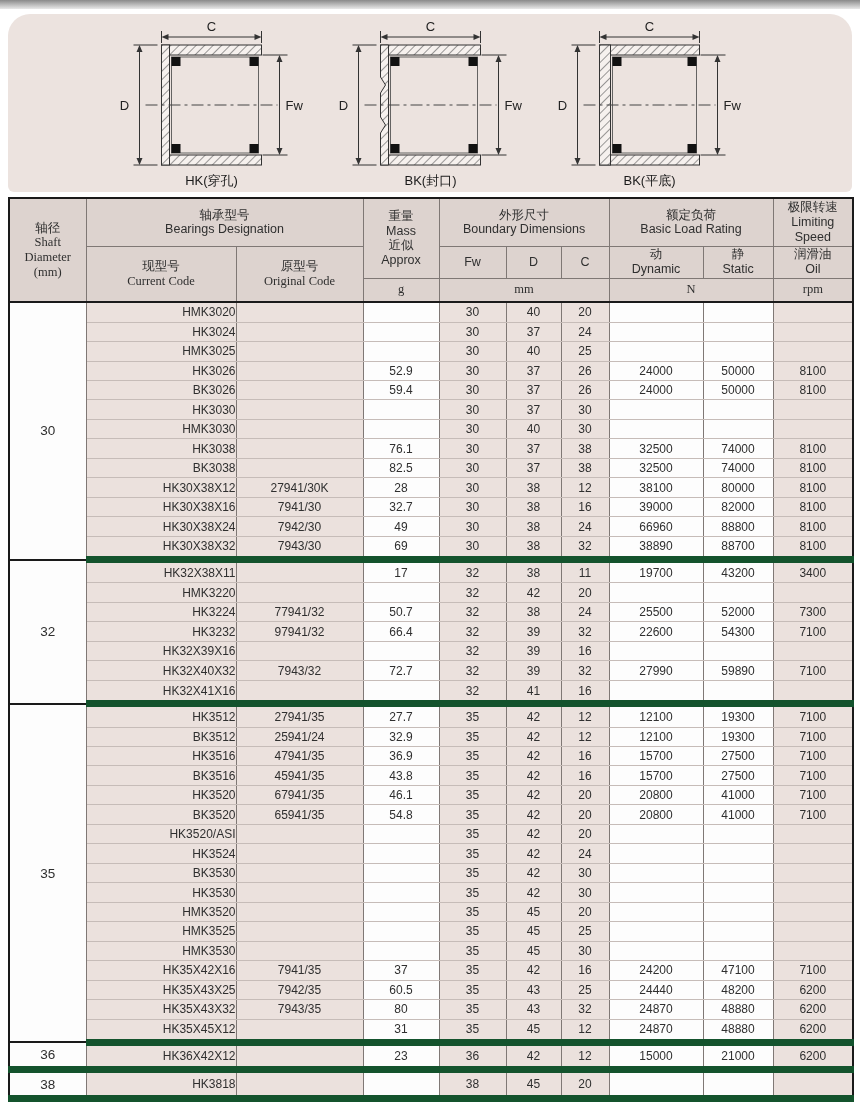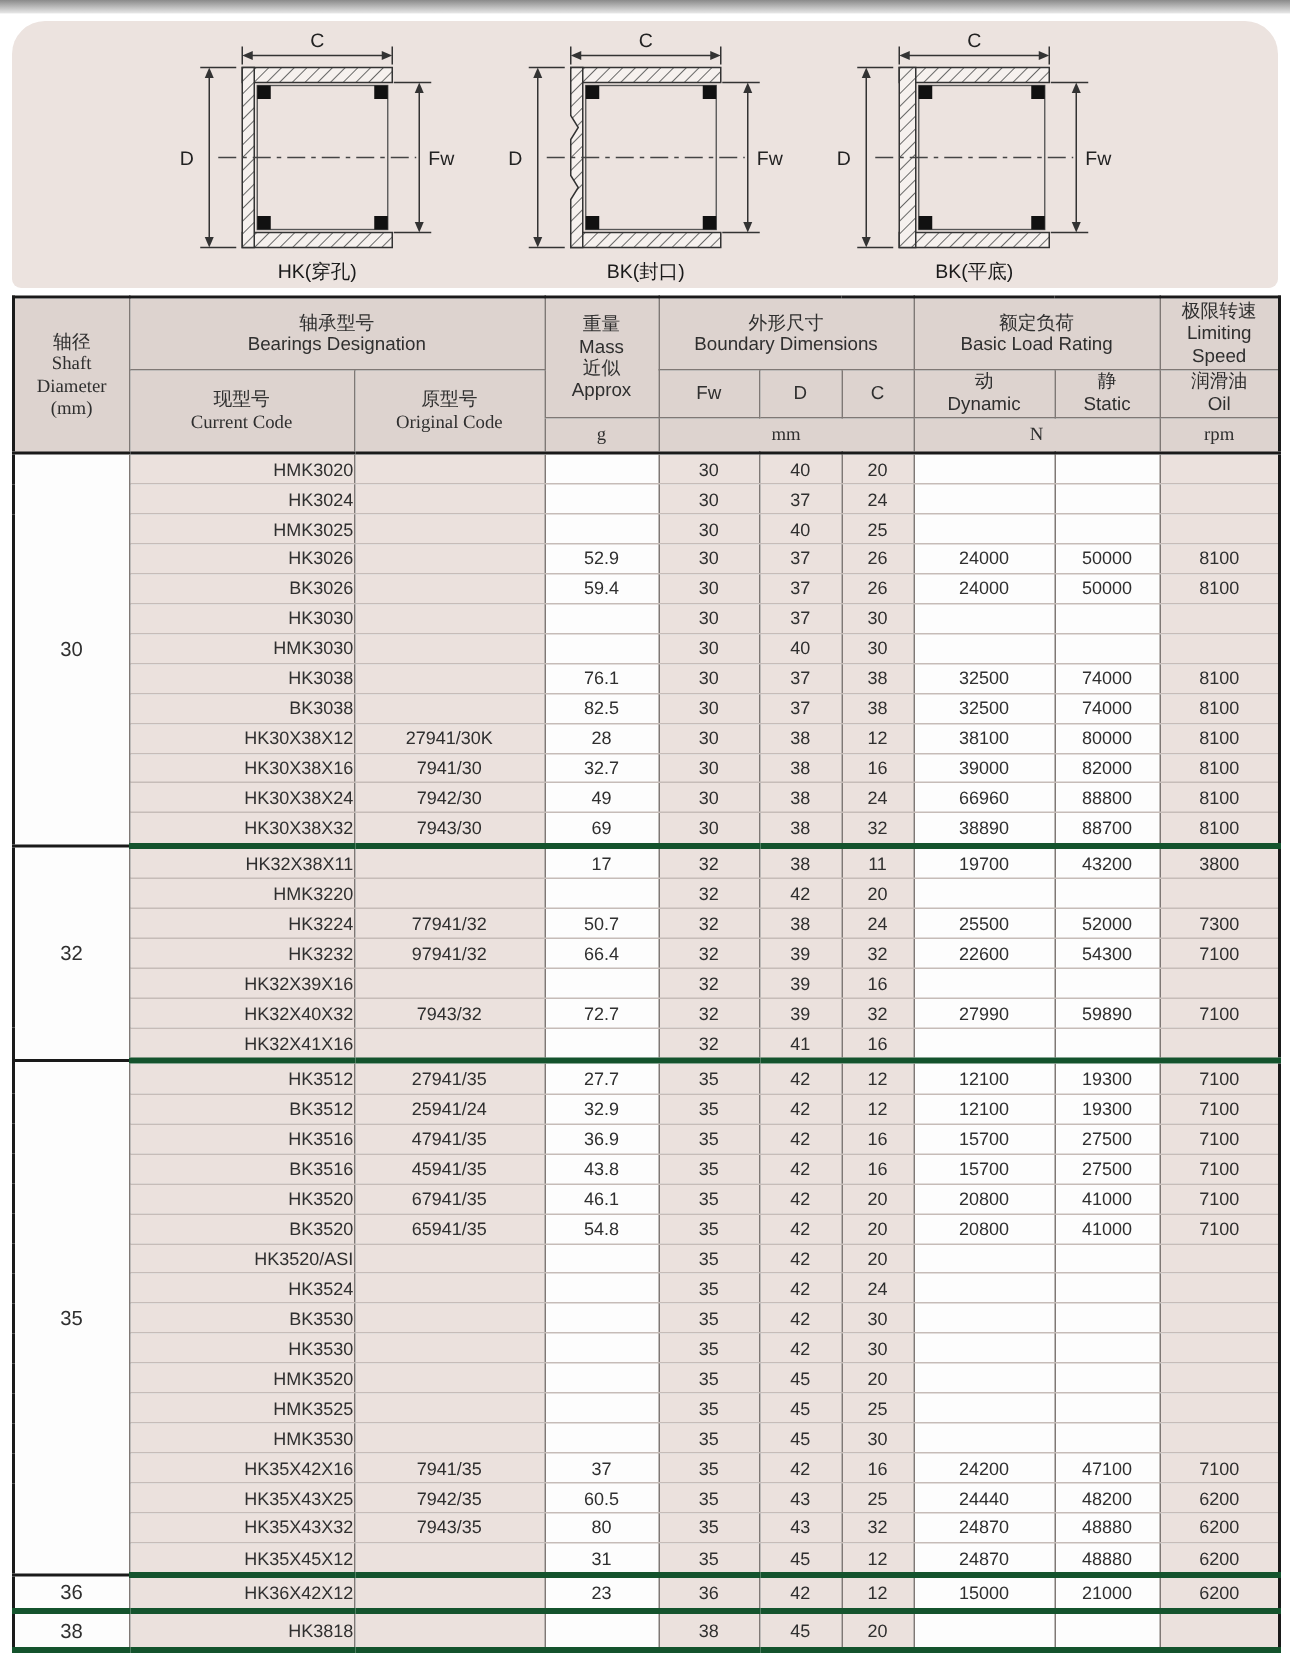--- a/index.html
+++ b/index.html
@@ -48,21 +48,21 @@
   }
   thead tr.hdr-a{height:48px;}
   thead tr.hdr-b{height:32px;}
   thead tr.hdr-c{height:24px;}
   thead tr.hdr-c th, th.span-to-c{border-bottom:2px solid #1a1a1a;font-family:Liberation Serif, serif;}
   td{border-bottom:1px solid #c6bcb8;}
   td.col-cur,td.col-orig,td.col-fw,td.col-d,td.col-c,td.col-oil{background:#ebe1dd;}
   td.col-shaft,td.col-mass,td.col-dyn,td.col-stat{background:#fdfdfd;}
   td.col-shaft{font-size:13.5px;border-bottom:2px solid #1a1a1a;}
   td.col-cur{text-align:right;padding-left:21px;}
-  tr.sec-end td{border-bottom:4px solid #14532d;}
+  tr.sec-end td{border-bottom:7px solid #14532d;}
 </style>
 </head>
 <body>
 
 <div class="top-edge"></div>
 
 <div class="diagram-panel">
 
   <svg width="205" height="172" viewBox="0 0 200 172">
     <defs>
@@ -371,21 +371,21 @@
         <tr>
           <td rowspan="7" class="col-shaft">32</td>
           <td class="col-cur">HK32X38X11</td>
           <td class="col-orig"></td>
           <td class="col-mass">17</td>
           <td class="col-fw">32</td>
           <td class="col-d">38</td>
           <td class="col-c">11</td>
           <td class="col-dyn">19700</td>
           <td class="col-stat">43200</td>
-          <td class="col-oil">3800</td>
+          <td class="col-oil">3400</td>
         </tr>
         <tr>
           <td class="col-cur">HMK3220</td>
           <td class="col-orig"></td>
           <td class="col-mass"></td>
           <td class="col-fw">32</td>
           <td class="col-d">42</td>
           <td class="col-c">20</td>
           <td class="col-dyn"></td>
           <td class="col-stat"></td>

